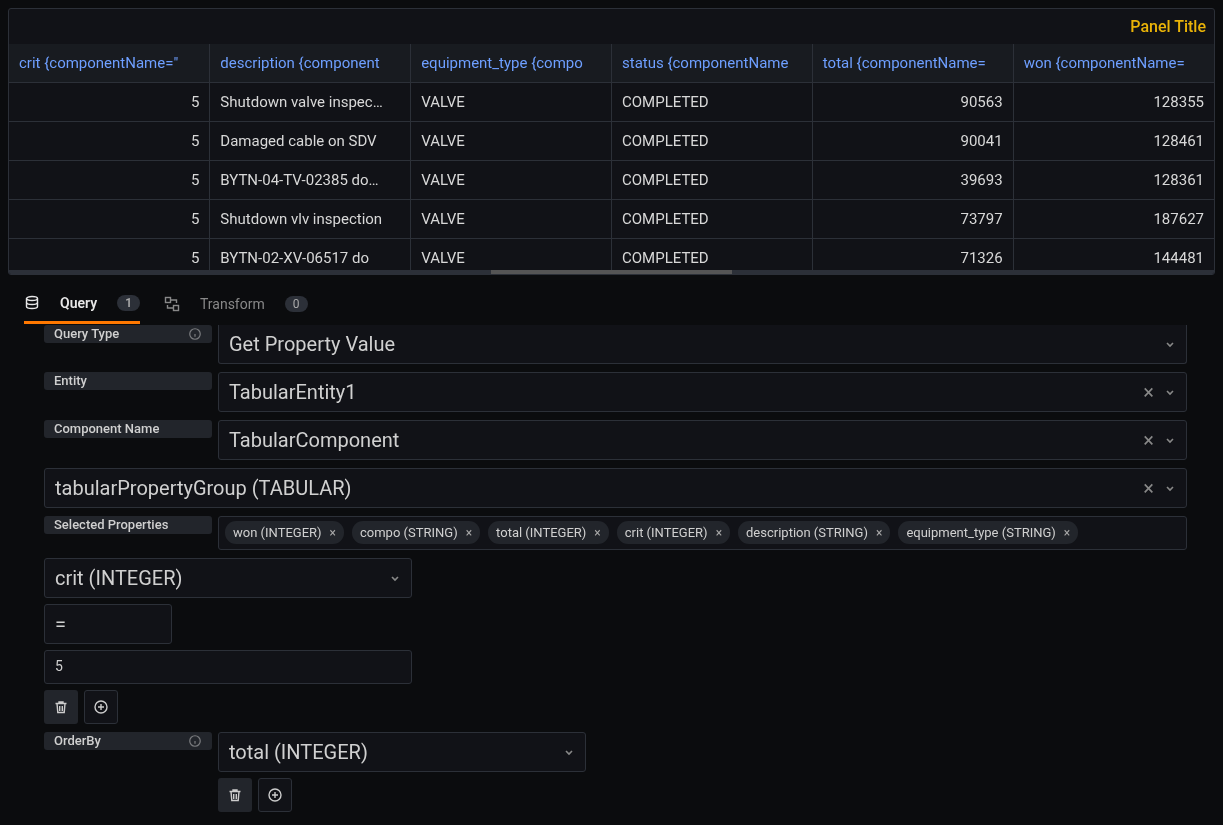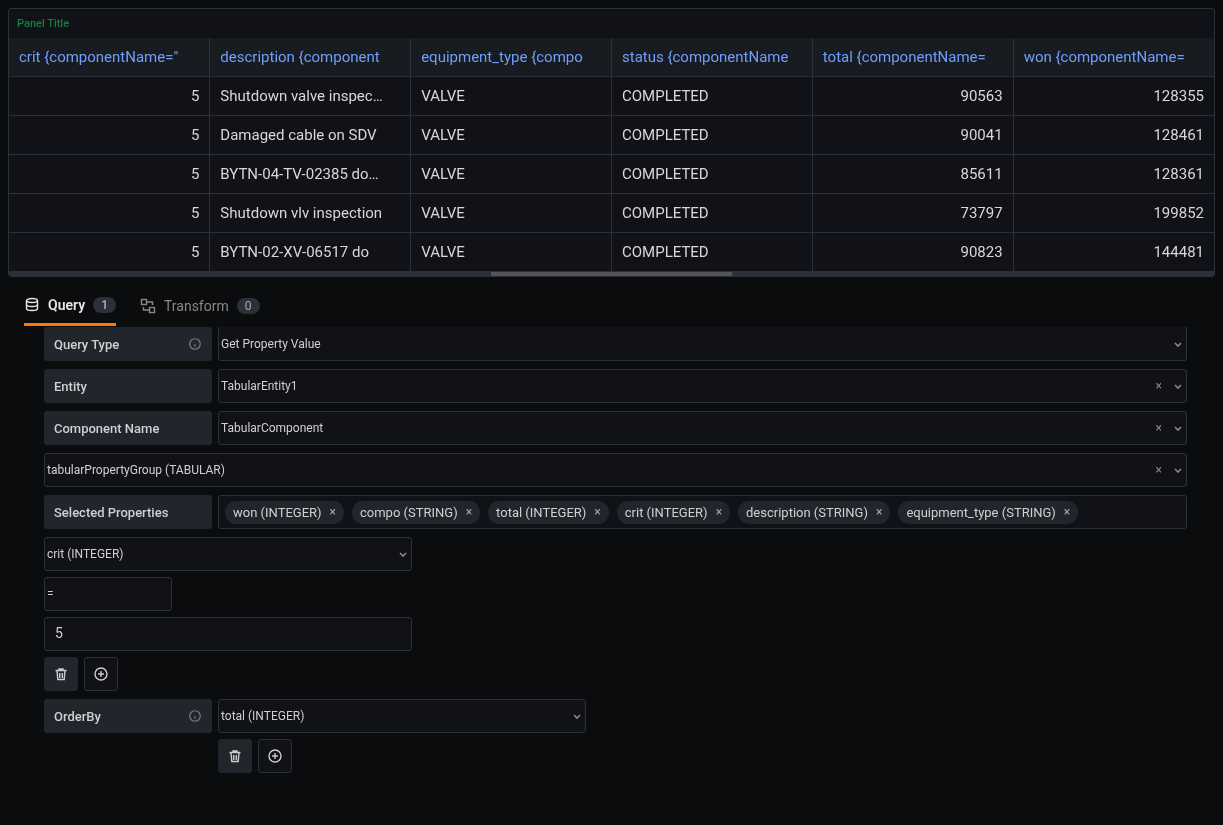--- a/index.html
+++ b/index.html
@@ -22,25 +22,25 @@
 
 .panel {
   background: #111217;
   border: 1px solid #2c3038;
   border-radius: 3px;
   display: flex;
   flex-direction: column;
   overflow: hidden;
 }
 .panel-title {
-  text-align: left;
+  text-align: right;
   padding: 8px;
-  color: #15803d;
+  color: #eab308;
   font-weight: 500;
-  font-size: 11px;
+  font-size: 16px;
 }
 .table-wrapper {
   overflow: hidden;
   max-height: 240px;
 }
 table {
   width: 100%;
   border-collapse: collapse;
   table-layout: fixed;
 }
@@ -85,21 +85,21 @@
 
 .tabs {
   display: flex;
   gap: 24px;
   padding: 12px 16px 0 16px;
   margin-top: 8px;
 }
 .tab {
   display: flex;
   align-items: center;
-  gap: 8px;
+  gap: 20px;
   padding-bottom: 10px;
   cursor: pointer;
   color: #888;
 }
 .tab.active {
   color: #e8e8e8;
   font-weight: 600;
   border-bottom: 3px solid #ff7800;
   margin-bottom: -1px;
 }
@@ -130,39 +130,39 @@
   border-radius: 3px;
   padding: 8px 10px;
   width: 168px;
   min-width: 168px;
   display: flex;
   align-items: center;
   justify-content: space-between;
   font-size: 13px;
   color: #d0d0d0;
   font-weight: 500;
-  height: 34px;
+  height: 18px;
 }
 .info-icon { width:14px; height:14px; opacity:0.5; }
 .form-input-wrap {
   flex: 1;
   display: flex;
   flex-direction: column;
   gap: 6px;
 }
 .select {
   background: #111217;
   border: 1px solid #2c3038;
   border-radius: 3px;
-  padding: 7px 2px;
+  padding: 7px 10px;
   display: flex;
   align-items: center;
   justify-content: space-between;
   color: #d0d0d0;
-  font-size: 12px;
+  font-size: 20px;
   min-height: 34px;
 }
 .select.cut-top { border-top: none; border-radius: 0 0 3px 3px; }
 .select .actions { display:flex; gap:10px; align-items:center; color:#888; }
 .select.small { width: 368px; }
 .select.xsmall { width: 128px; }
 .free-input {
   background: #111217;
   border: 1px solid #2c3038;
   border-radius: 3px;
@@ -243,37 +243,37 @@
               <td>VALVE</td>
               <td>COMPLETED</td>
               <td class="num">90041</td>
               <td class="num">128461</td>
             </tr>
             <tr>
               <td class="num">5</td>
               <td>BYTN-04-TV-02385 do…</td>
               <td>VALVE</td>
               <td>COMPLETED</td>
-              <td class="num">85611</td>
+              <td class="num">39693</td>
               <td class="num">128361</td>
             </tr>
             <tr>
               <td class="num">5</td>
               <td>Shutdown vlv inspection</td>
               <td>VALVE</td>
               <td>COMPLETED</td>
               <td class="num">73797</td>
-              <td class="num">199852</td>
+              <td class="num">187627</td>
             </tr>
             <tr>
               <td class="num">5</td>
               <td>BYTN-02-XV-06517 do</td>
               <td>VALVE</td>
               <td>COMPLETED</td>
-              <td class="num">90823</td>
+              <td class="num">71326</td>
               <td class="num">144481</td>
             </tr>
           </tbody>
       </table>
     </div>
     <div class="scroll-indicator">
       <div class="scroll-thumb"></div>
     </div>
   </div>
 

